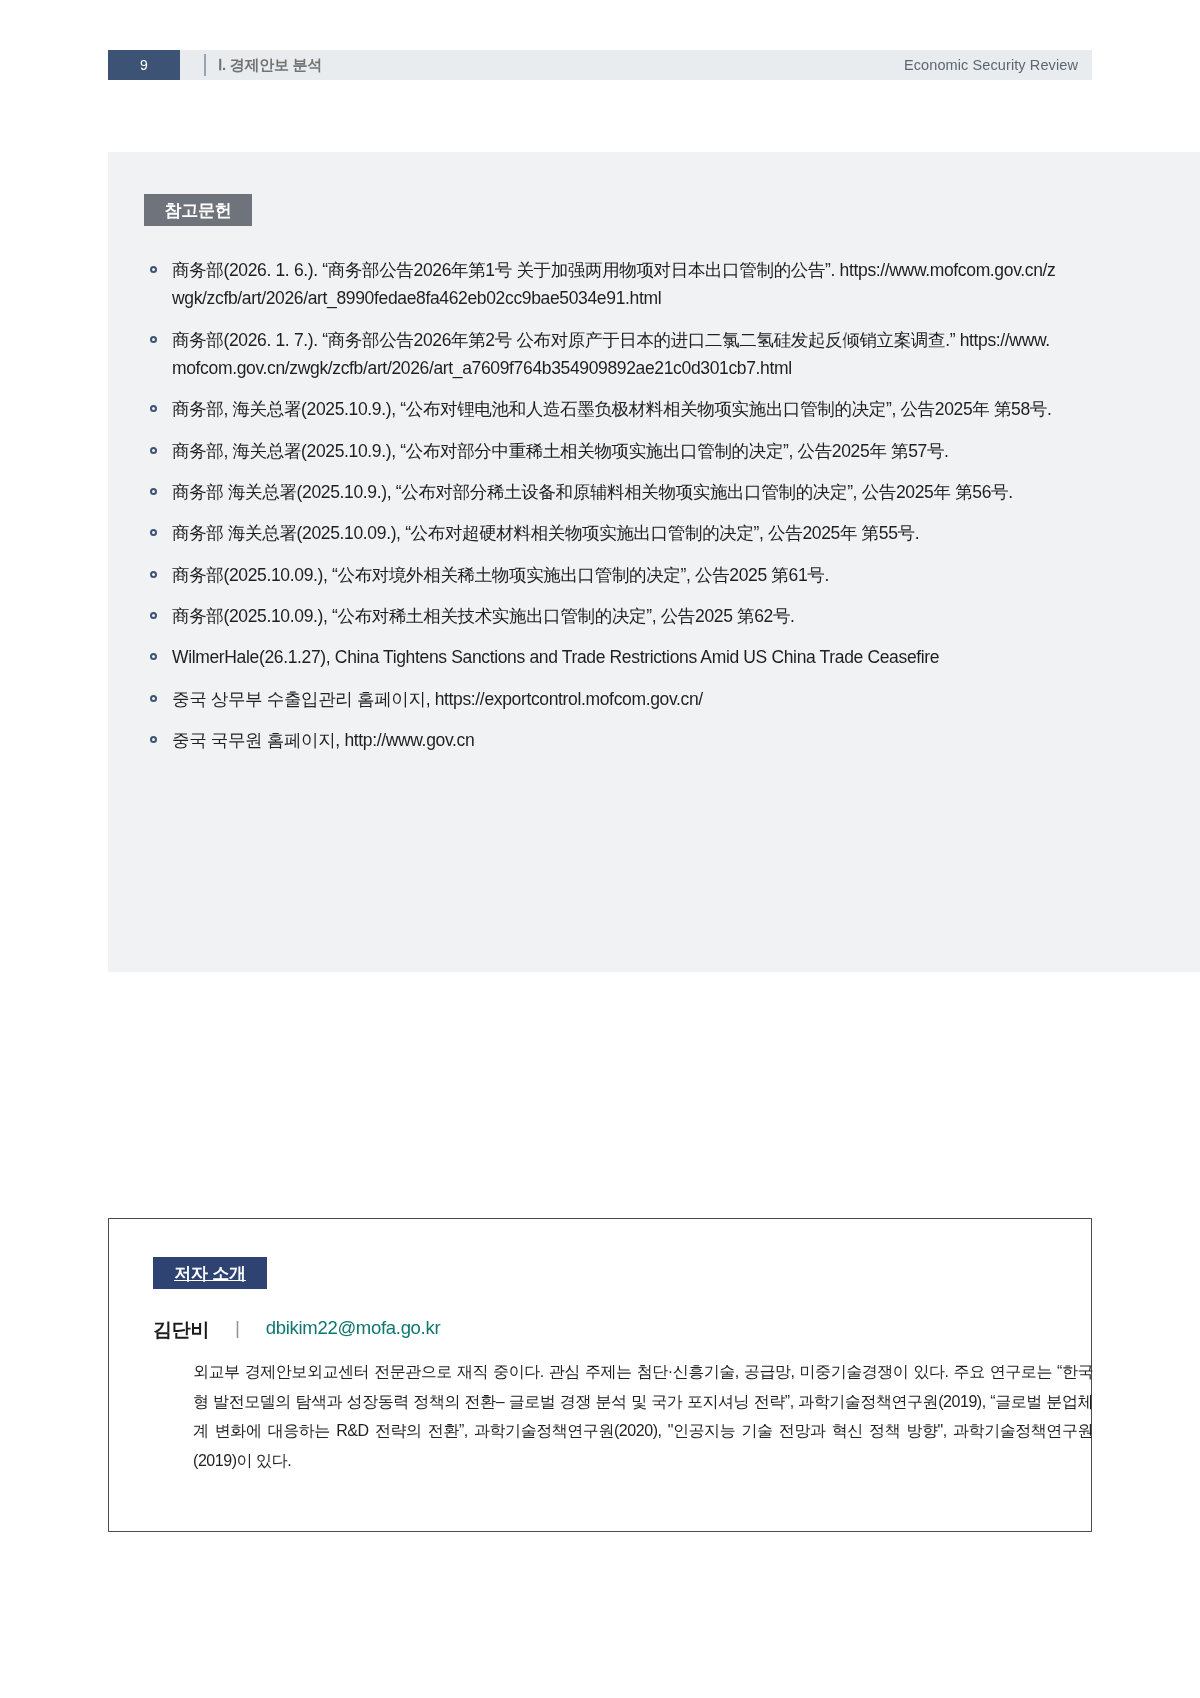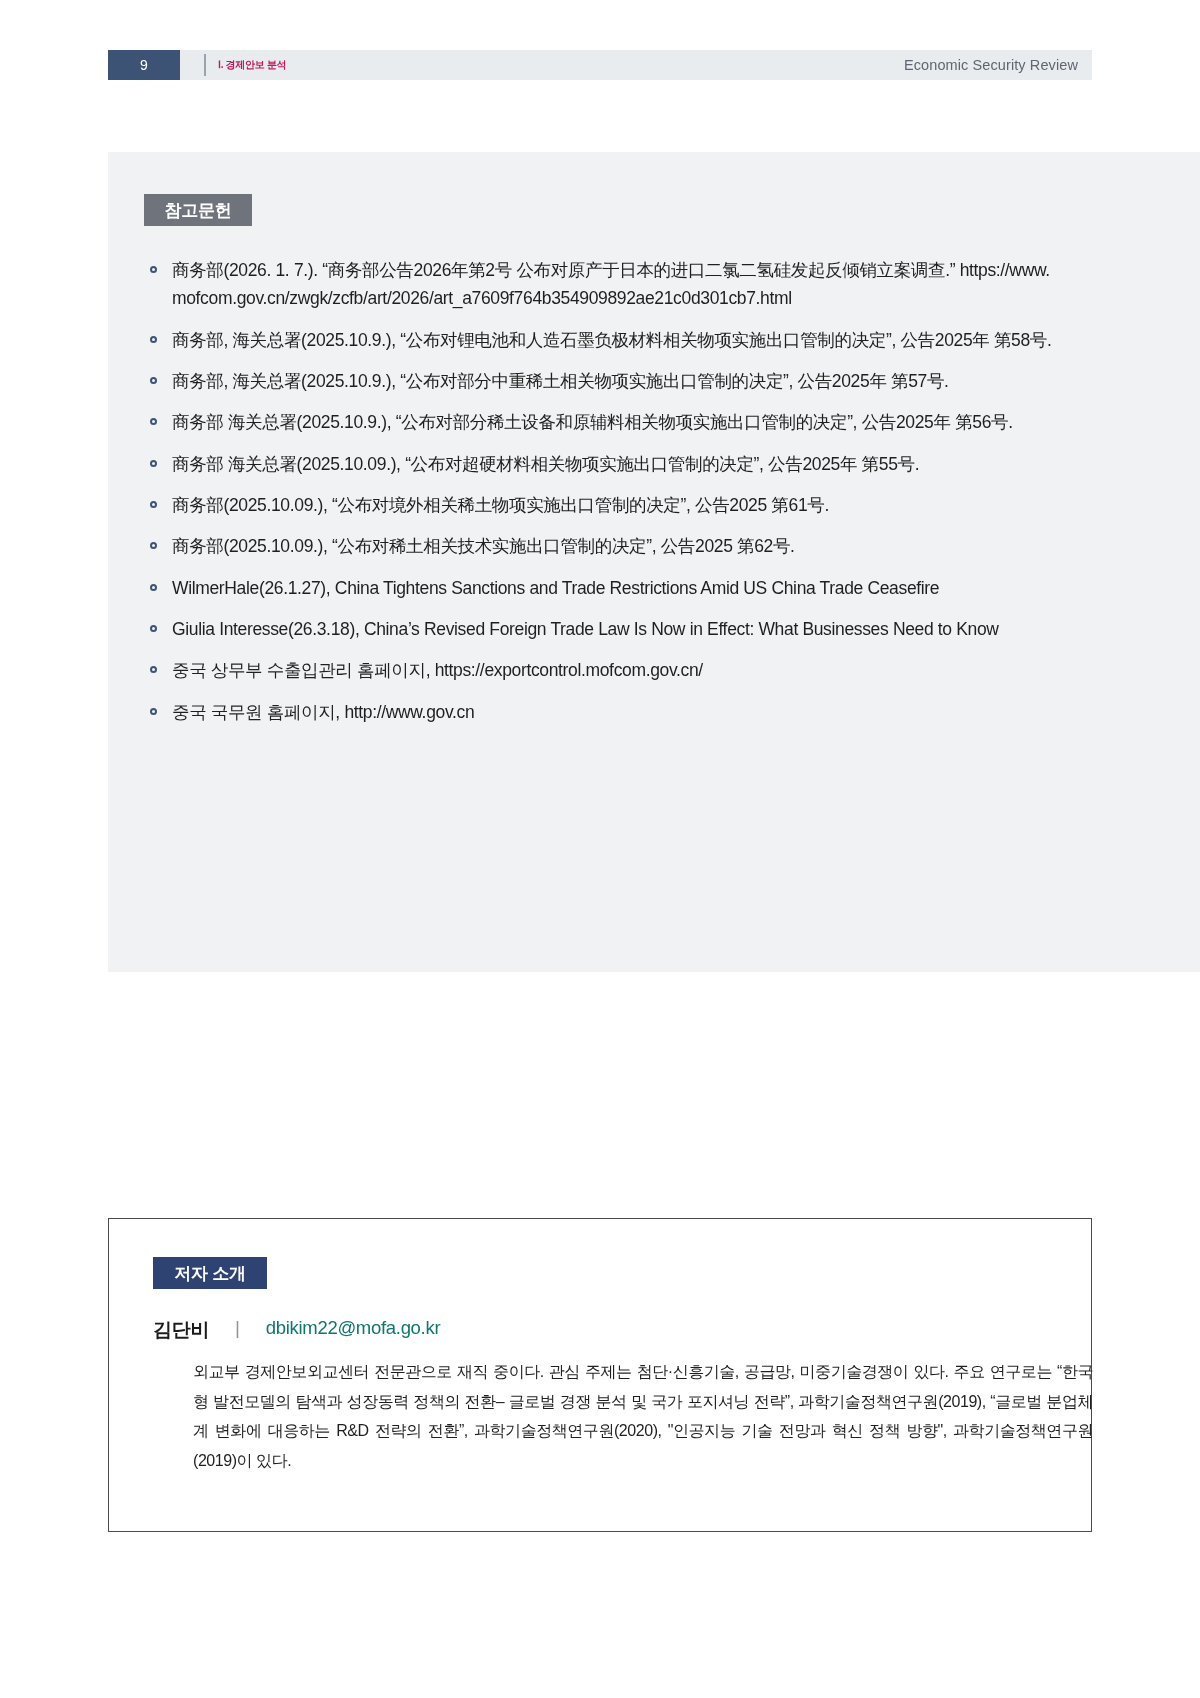--- a/index.html
+++ b/index.html
@@ -51,22 +51,22 @@
     justify-content: center;
     letter-spacing: 0.2px;
   }
   .header-section {
     position: absolute;
     left: 110px;
     top: 0;
     height: 30px;
     display: flex;
     align-items: center;
-    font-size: 10px;
-    color: #be185d;
+    font-size: 15px;
+    color: #737373;
     font-weight: bold;
     letter-spacing: -0.3px;
   }
   .header-divider {
     position: absolute;
     left: 96px;
     top: 4px;
     width: 2px;
     height: 22px;
     background: #9aa3b0;
@@ -152,20 +152,21 @@
     background: #ffffff;
     box-sizing: border-box;
   }
   .author-tag {
     position: absolute;
     left: 44px;
     top: 38px;
     width: 114px;
     height: 32px;
     background: #2f4373;
+    text-decoration: underline;
   }
   .author-name-row {
     position: absolute;
     left: 44px;
     top: 98px;
     display: flex;
     gap: 26px;
     font-size: 19px;
     color: #1b1b1b;
     letter-spacing: -0.3px;
@@ -203,29 +204,29 @@
     <div class="header-rule"></div>
     <div class="header-pagebox">9</div>
     <div class="header-divider"></div>
     <div class="header-section">Ⅰ. 경제안보 분석</div>
     <div class="header-journal">Economic Security Review</div>
   </div>
 
   <div class="ref-panel">
     <div class="tag ref-tag">참고문헌</div>
     <div class="ref-list">
+      <div class="ref-item">商务部(2026. 1. 6.). “商务部公告2026年第1号 关于加强两用物项对日本出口管制的公告”. https://www.mofcom.gov.cn/zwgk/zcfb/art/2026/art_8990fedae8fa462eb02cc9bae5034e91.html</div>
       <div class="ref-item">商务部(2026. 1. 7.). “商务部公告2026年第2号 公布对原产于日本的进口二氯二氢硅发起反倾销立案调查.” https://www.mofcom.gov.cn/zwgk/zcfb/art/2026/art_a7609f764b354909892ae21c0d301cb7.html</div>
       <div class="ref-item">商务部, 海关总署(2025.10.9.), “公布对锂电池和人造石墨负极材料相关物项实施出口管制的决定”, 公告2025年 第58号.</div>
       <div class="ref-item">商务部, 海关总署(2025.10.9.), “公布对部分中重稀土相关物项实施出口管制的决定”, 公告2025年 第57号.</div>
       <div class="ref-item">商务部 海关总署(2025.10.9.), “公布对部分稀土设备和原辅料相关物项实施出口管制的决定”, 公告2025年 第56号.</div>
       <div class="ref-item">商务部 海关总署(2025.10.09.), “公布对超硬材料相关物项实施出口管制的决定”, 公告2025年 第55号.</div>
       <div class="ref-item">商务部(2025.10.09.), “公布对境外相关稀土物项实施出口管制的决定”, 公告2025 第61号.</div>
       <div class="ref-item">商务部(2025.10.09.), “公布对稀土相关技术实施出口管制的决定”, 公告2025 第62号.</div>
       <div class="ref-item latin">WilmerHale(26.1.27), China Tightens Sanctions and Trade Restrictions Amid US China Trade Ceasefire</div>
-      <div class="ref-item latin">Giulia Interesse(26.3.18), China’s Revised Foreign Trade Law Is Now in Effect: What Businesses Need to Know</div>
       <div class="ref-item">중국 상무부 수출입관리 홈페이지, https://exportcontrol.mofcom.gov.cn/</div>
       <div class="ref-item">중국 국무원 홈페이지, http://www.gov.cn</div>
     </div>
   </div>
 
   <div class="author-box">
     <div class="tag author-tag">저자 소개</div>
     <div class="author-name-row">
       <span class="author-name">김단비</span>
       <span class="author-sep">|</span>

